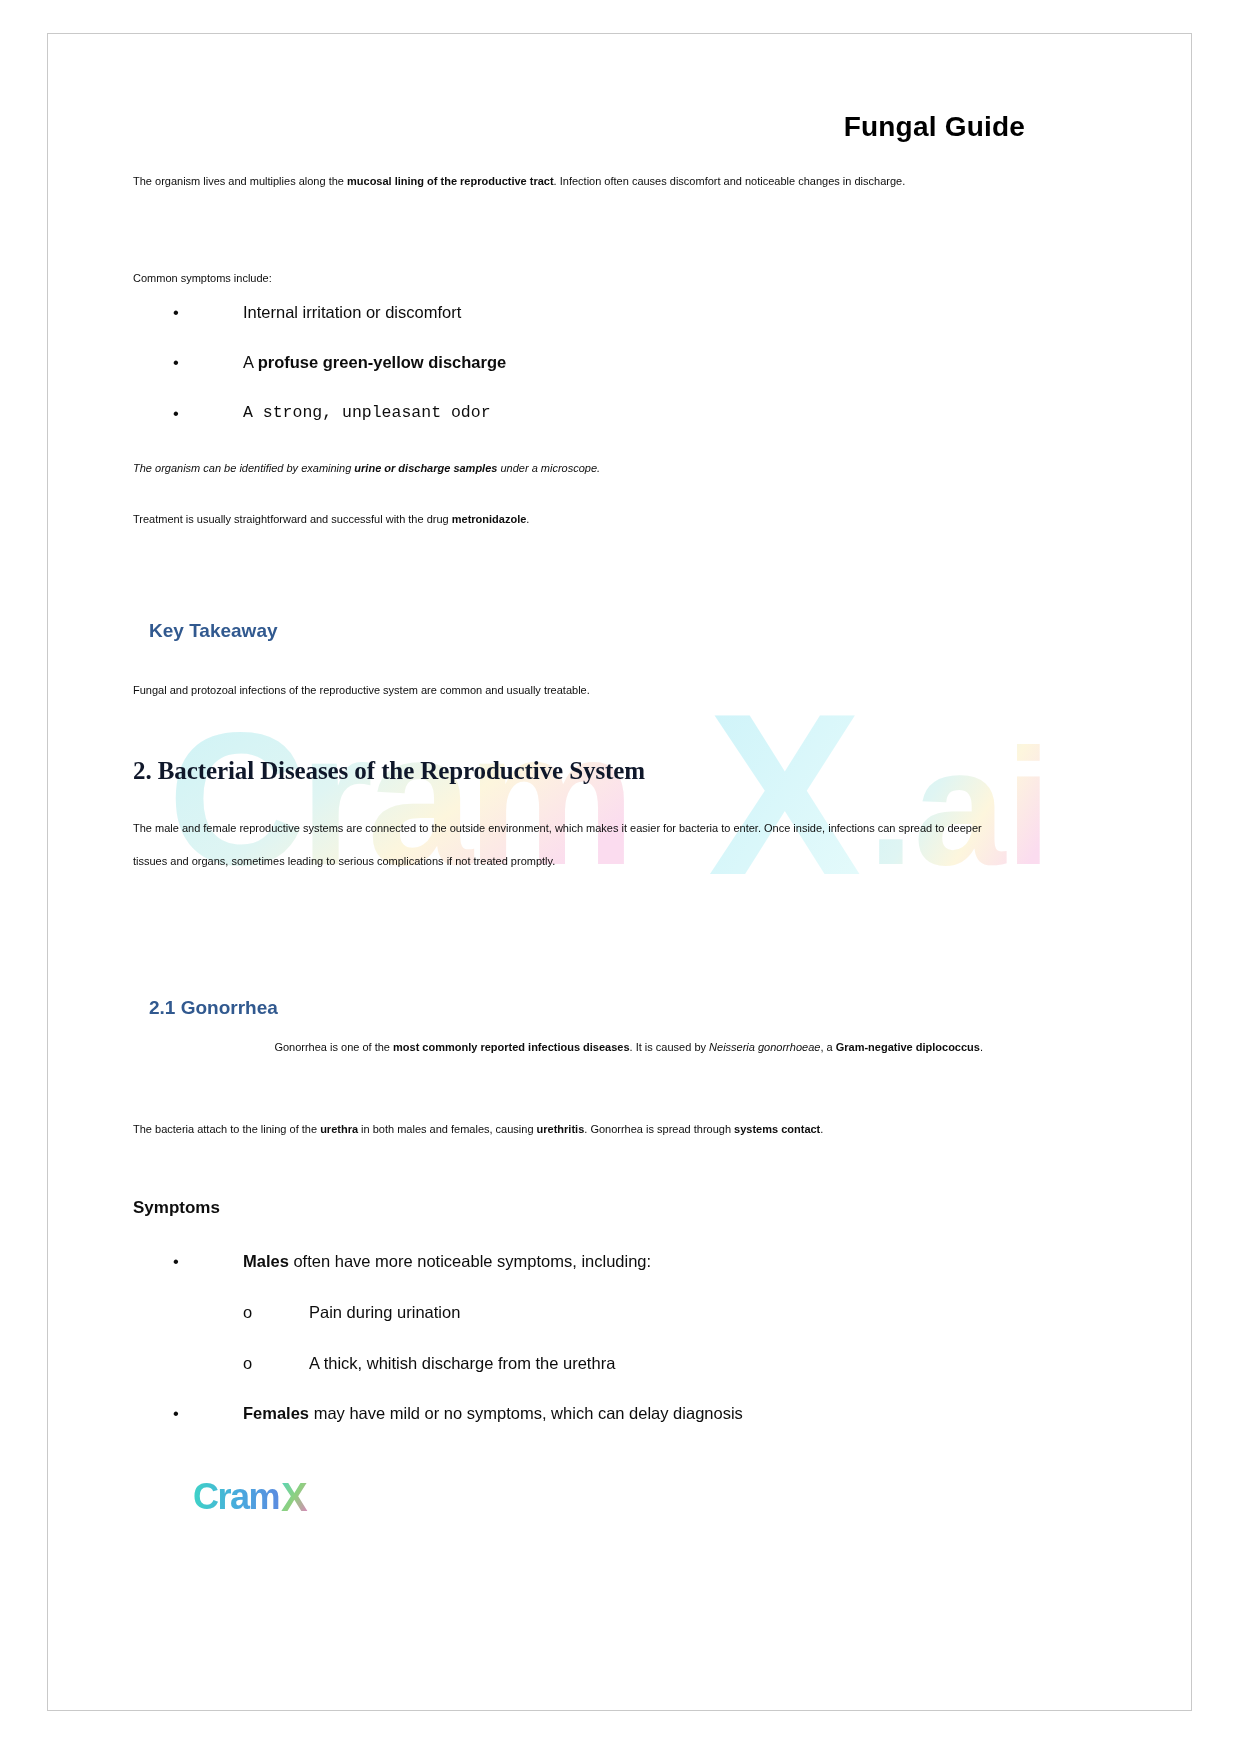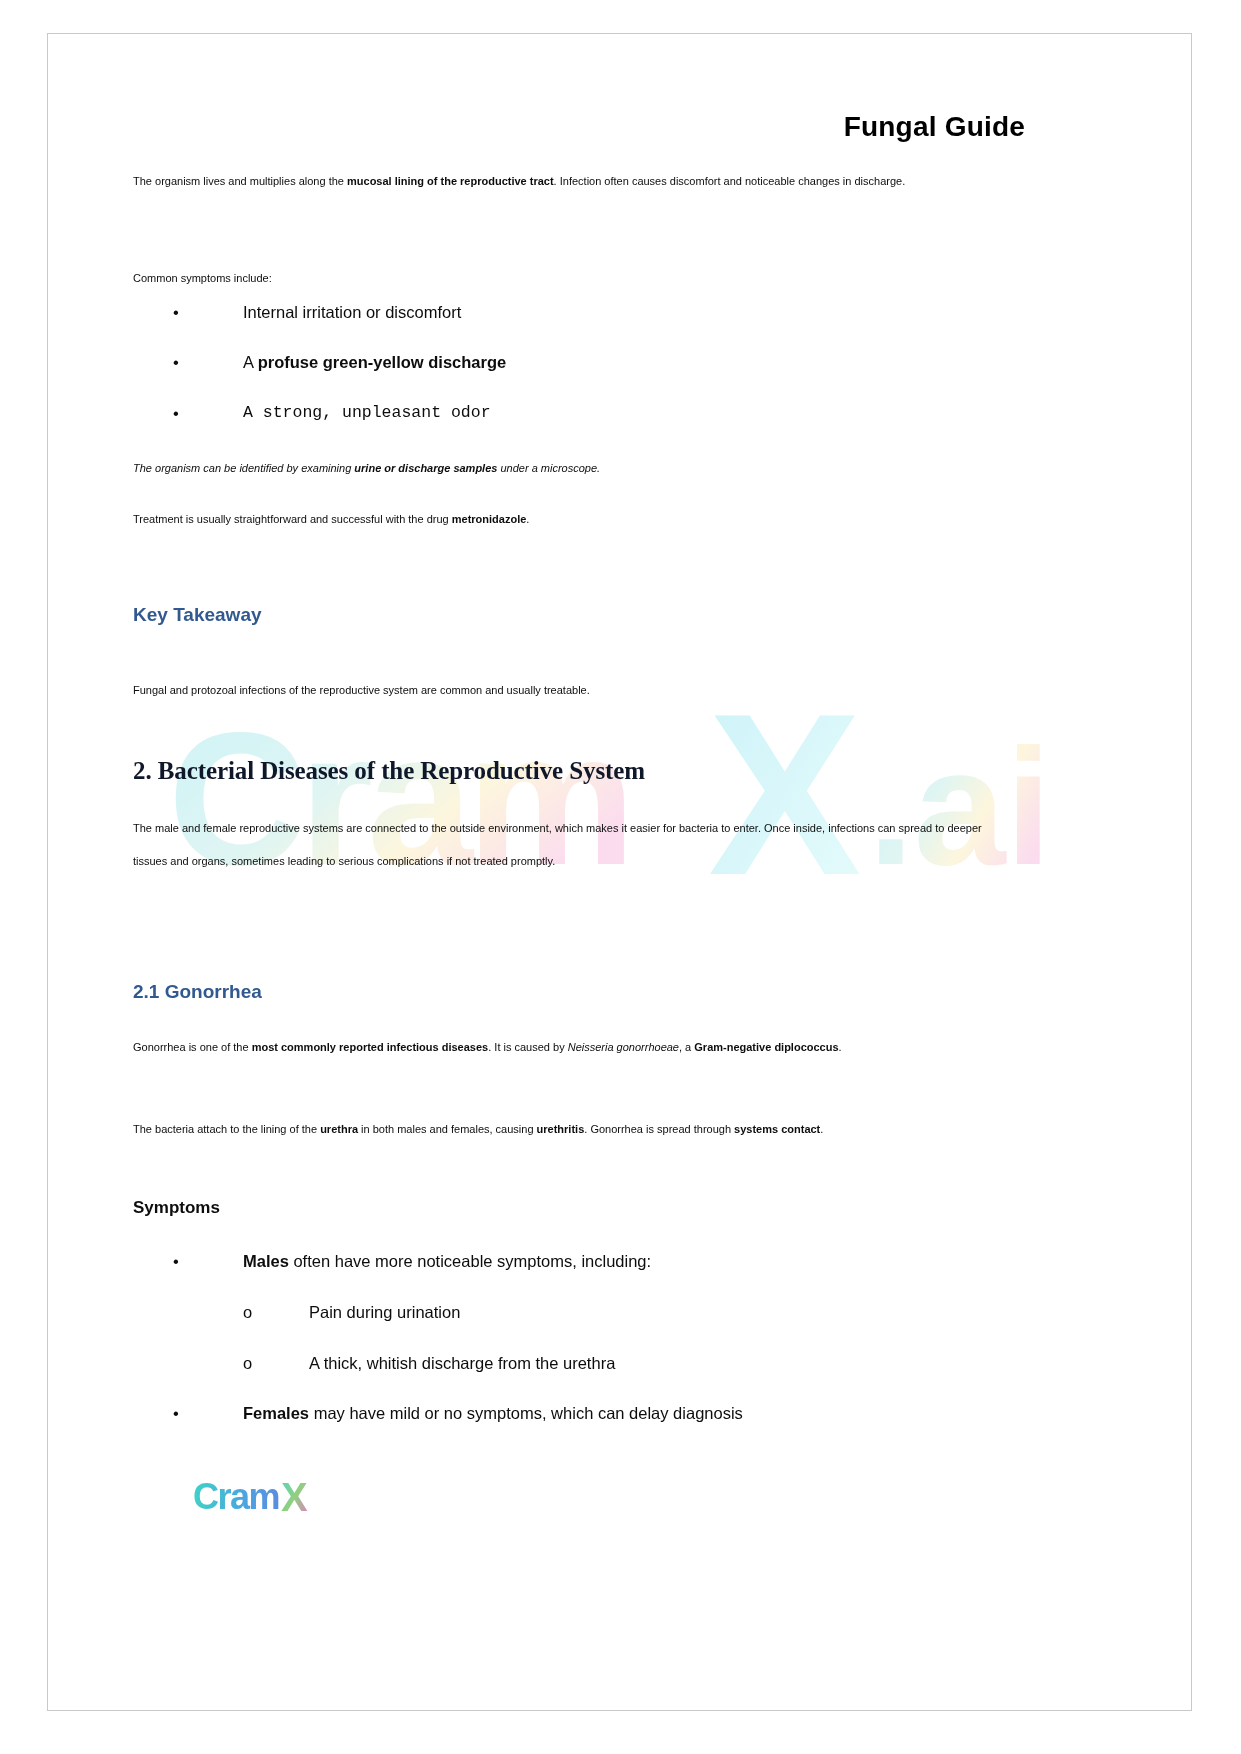--- a/index.html
+++ b/index.html
@@ -80,21 +80,21 @@
     margin: 0;
     font-size: 25px;
     font-weight: 600;
     color: #0f172a;
     letter-spacing: -0.1px;
     font-family: Liberation Serif, serif;
     white-space: nowrap;
   }
   .h3 {
     position: absolute;
-    margin: 0;
+    margin: 16px;
     font-size: 19px;
     font-weight: bold;
     color: #31598f;
     font-family: "Liberation Sans", sans-serif;
     white-space: nowrap;
   }
   .runin-bold {
     position: absolute;
     margin: 0;
     font-size: 17px;
@@ -192,21 +192,21 @@
     <div class="h3" style="top:570px;">Key Takeaway</div>
 
     <p class="para" style="top:592px;margin-top:48px;">Fungal and protozoal infections of the reproductive system are common and usually treatable.</p>
 
     <div class="h2" style="top:723px;">2. Bacterial Diseases of the Reproductive System</div>
 
     <p class="para" style="top:778px; width:860px;">The male and female reproductive systems are connected to the outside environment, which makes it easier for bacteria to enter. Once inside, infections can spread to deeper tissues and organs, sometimes leading to serious complications if not treated promptly.</p>
 
     <div class="h3" style="top:947px;">2.1 Gonorrhea</div>
 
-    <p class="para" style="top:997px; width:850px;">
+    <p class="para" style="top:997px; width:850px;text-align:right;">
       <span>Gonorrhea is one of the </span><b>most commonly reported infectious diseases</b><span>. It is caused by </span><i>Neisseria gonorrhoeae</i><span>, a </span><b>Gram-negative diplococcus</b><span>.</span>
     </p>
 
     <p class="para" style="top:1079px; width:850px;">
       <span>The bacteria attach to the lining of the </span><b>urethra</b><span> in both males and females, causing </span><b>urethritis</b><span>. Gonorrhea is spread through </span><b>systems contact</b><span>.</span>
     </p>
 
     <div class="runin-bold" style="top:1164px;">Symptoms</div>
 
     <div class="bullet-row" style="top:1215px; left:40px;">

